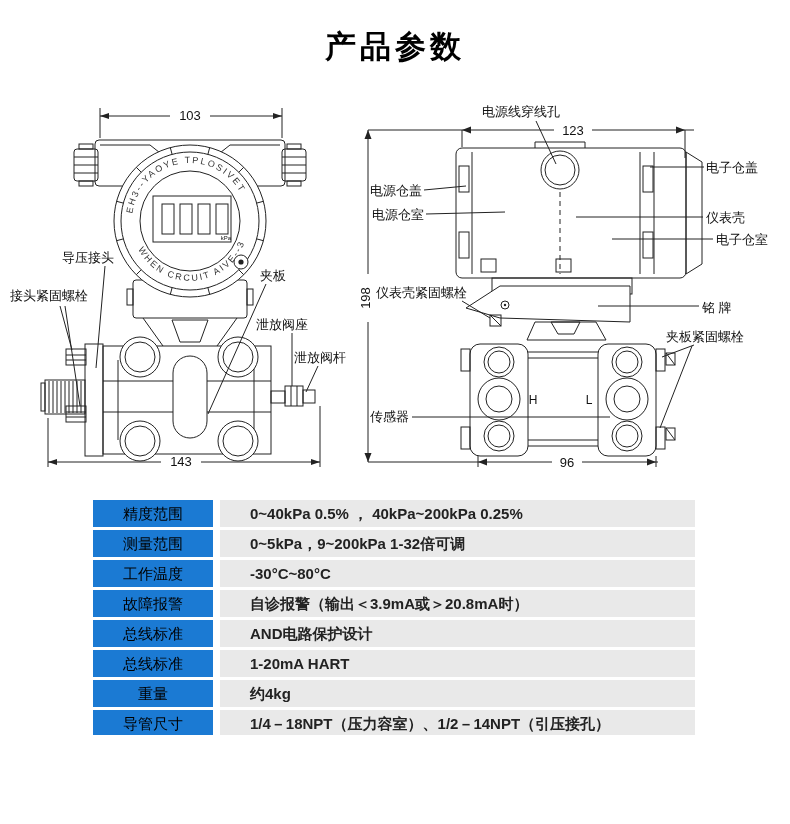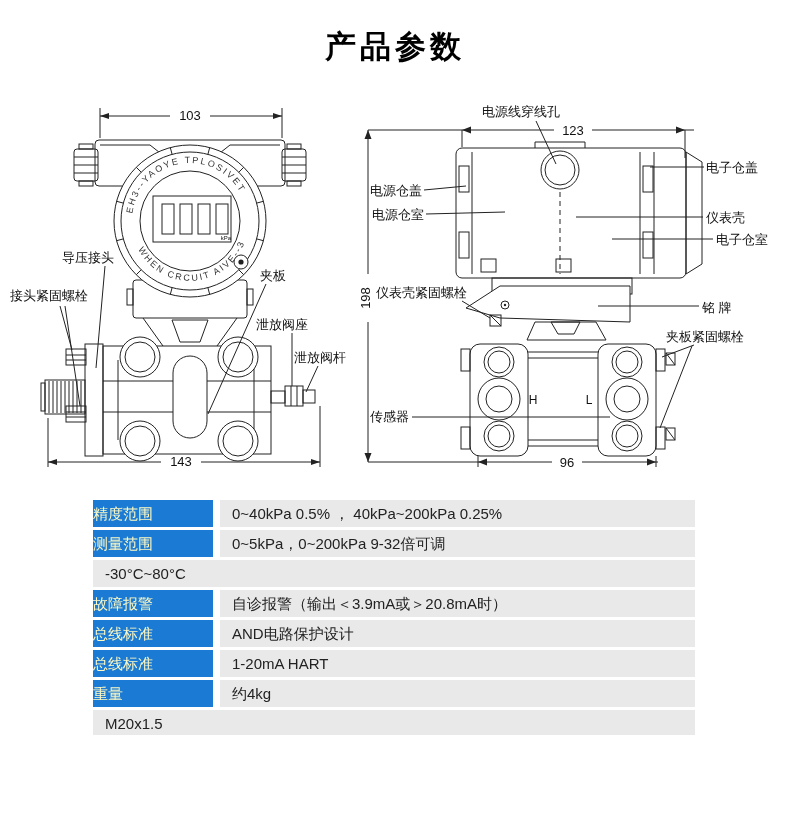--- a/index.html
+++ b/index.html
@@ -14,23 +14,23 @@
   svg .mask{fill:#fff;stroke:none;}
   svg text{font-family:"Liberation Sans",sans-serif;fill:#111;}
   svg .cn{font-size:13px;}
   svg .dim{font-size:13px;}
   svg .ring-txt{font-size:9px;letter-spacing:2px;fill:#333;}
   svg .tiny{font-size:6px;}
   svg .hl{font-size:12px;}
   .spec-table{position:absolute;left:93px;top:500px;width:602px;}
   .spec-row{display:flex;height:27px;margin-bottom:3px;}
   .spec-label{flex:none;width:120px;margin-right:7px;background:var(--label-bg,#1b7ad3);
-        color:#fef9c3;font-size:15px;line-height:27px;text-align:left;}
+        color:#000000;font-size:15px;line-height:27px;text-align:center;}
   .spec-value{flex:1;background:var(--value-bg,#e9e9e9);color:#222;font-size:15px;
-        line-height:27px;padding-left:12px;white-space:nowrap;overflow:hidden;}
+        line-height:27px;padding-left:30px;white-space:nowrap;overflow:hidden;font-weight:bold;}
 </style>
 </head>
 <body>
 
 <div class="page">
 
   <h1 class="page-title">产品参数</h1>
 
   <svg class="drawings" width="790" height="492" viewBox="0 0 790 492">
 
@@ -293,38 +293,43 @@
     </g>
   </svg>
 
   <div class="spec-table">
     <div class="spec-row">
       <div class="spec-label">精度范围</div>
       <div class="spec-value">0~40kPa 0.5% ， 40kPa~200kPa 0.25%</div>
     </div>
     <div class="spec-row">
       <div class="spec-label">测量范围</div>
-      <div class="spec-value">0~5kPa，0~200kPa  9-32倍可调</div>
-    </div>
-    <div class="spec-row">
+      <div class="spec-value">0~5kPa，9~200kPa  1-32倍可调</div>
+    </div>
+    <div class="spec-row">
+      <div class="spec-label">工作温度</div>
       <div class="spec-value">-30°C~80°C</div>
     </div>
     <div class="spec-row">
       <div class="spec-label">故障报警</div>
       <div class="spec-value">自诊报警（输出＜3.9mA或＞20.8mA时）</div>
     </div>
     <div class="spec-row">
       <div class="spec-label">总线标准</div>
       <div class="spec-value">AND电路保护设计</div>
     </div>
     <div class="spec-row">
       <div class="spec-label">总线标准</div>
       <div class="spec-value">1-20mA HART</div>
     </div>
     <div class="spec-row">
       <div class="spec-label">重量</div>
       <div class="spec-value">约4kg</div>
     </div>
     <div class="spec-row">
+      <div class="spec-label">导管尺寸</div>
+      <div class="spec-value">1/4－18NPT（压力容室）、1/2－14NPT（引压接孔）</div>
+    </div>
+    <div class="spec-row">
       <div class="spec-value">M20x1.5</div>
     </div>
   </div>
 </div>
 
 </body></html>

